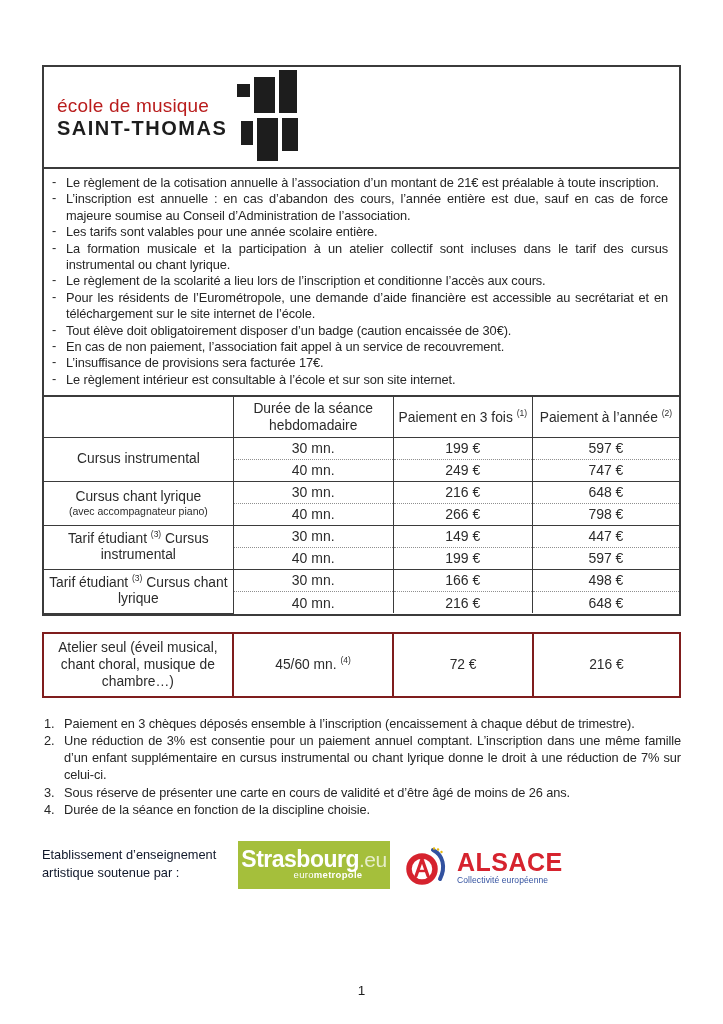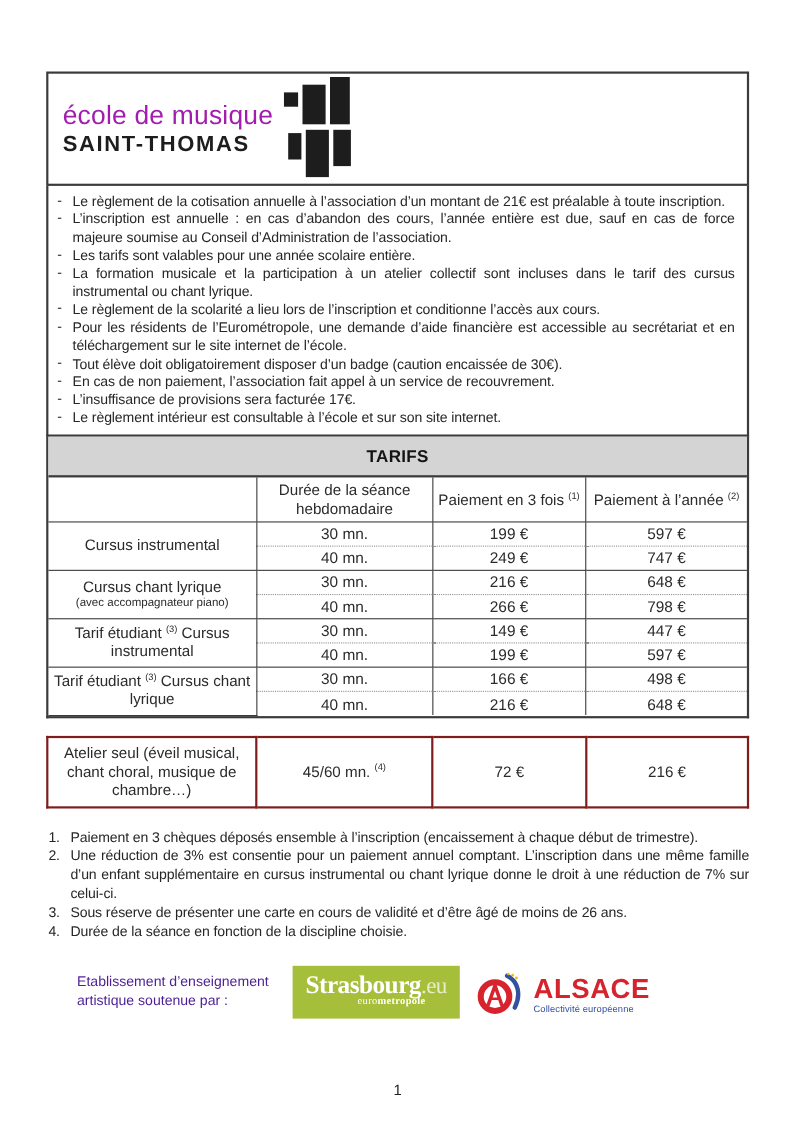--- a/index.html
+++ b/index.html
@@ -8,21 +8,21 @@
     position:relative; width:723px; height:1024px; background:#fff;
     font-family:"Liberation Sans", sans-serif; color:#2b2b2b; overflow:hidden;
   }
   .content { position:absolute; left:42px; top:65px; width:639px; }
 
   
   .logo-box {
     border:2px solid #3b3b3b; height:104px;
     display:flex; align-items:center; padding-left:13px;
   }
-  .logo-text .l1 { font-size:24px; color:#a21caf; letter-spacing:0.2px; }
+  .logo-text .l1 { font-size:19px; color:#b91c1c; letter-spacing:0.2px; }
   .logo-text .l2 { font-size:20px; font-weight:bold; letter-spacing:1.5px; color:#1d1d1d; }
   .logo-blocks { margin-left:10px; margin-top:-2px; }
 
   
   .rules-box {
     border:2px solid #3b3b3b; border-top:none;
     padding:6px 11px 7px 6px;
   }
   .rule-item {
     position:relative; padding-left:16px; font-size:12.8px; line-height:16.4px;
@@ -61,25 +61,24 @@
   
   .footnotes { margin-top:17px; }
   .fn-item {
     position:relative; padding-left:22px; font-size:12.8px; line-height:17.2px;
     text-align:justify; color:#262626; letter-spacing:-0.1px;
   }
   .fn-num { position:absolute; left:2px; }
 
   
   .footer-row { margin-top:23px; display:flex; align-items:flex-start; }
-  .support-text { width:196px; font-size:12.8px; line-height:18px; padding-top:5px; color:#4c1d95;margin-left:28px; }
+  .support-text { width:196px; font-size:12.8px; line-height:18px; padding-top:5px; color:#0f172a; }
   .sb-logo {
     width:152px; height:48px; color:#fff; text-align:center; padding-top:6px;
     flex:none;
-    font-family:Liberation Serif, serif;
   }
   .sb-main { font-size:23px; font-weight:bold; line-height:24px; letter-spacing:-0.5px; }
   .sb-tld { font-weight:normal; opacity:0.72; font-size:21px; }
   .sb-sub { font-size:9.5px; line-height:10px; margin-top:-2px; margin-left:28px; letter-spacing:0.3px; }
   .sb-sub .bold { font-weight:bold; }
   .alsace { display:flex; align-items:center; margin-left:15px; padding-top:4px; flex:none; }
   .alsace-textcol { margin-left:6px; }
   .alsace-title { font-weight:bold; font-size:25px; line-height:24px; letter-spacing:0.5px; }
   .alsace-sub { font-size:8.5px; margin-top:1px; letter-spacing:0.1px; }
 
@@ -113,21 +112,20 @@
       <div class="rule-item"><span class="dash">-</span><span>La formation musicale et la participation à un atelier collectif sont incluses dans le tarif des cursus instrumental ou chant lyrique.</span></div>
       <div class="rule-item"><span class="dash">-</span><span>Le règlement de la scolarité a lieu lors de l’inscription et conditionne l’accès aux cours.</span></div>
       <div class="rule-item"><span class="dash">-</span><span>Pour les résidents de l’Eurométropole, une demande d’aide financière est accessible au secrétariat et en téléchargement sur le site internet de l’école.</span></div>
       <div class="rule-item"><span class="dash">-</span><span>Tout élève doit obligatoirement disposer d’un badge (caution encaissée de 30€).</span></div>
       <div class="rule-item"><span class="dash">-</span><span>En cas de non paiement, l’association fait appel à un service de recouvrement.</span></div>
       <div class="rule-item"><span class="dash">-</span><span>L’insuffisance de provisions sera facturée 17€.</span></div>
       <div class="rule-item"><span class="dash">-</span><span>Le règlement intérieur est consultable à l’école et sur son site internet.</span></div>
     </div>
 
     <div class="tarifs-section">
-      <div class="tarifs-bar">TARIFS</div>
 
       <table class="main-table">
         <colgroup>
             <col style="width:29.8%">
             <col style="width:25.2%">
             <col style="width:21.9%">
             <col style="width:23.1%">
           </colgroup>
         <tbody>
         <tr>

